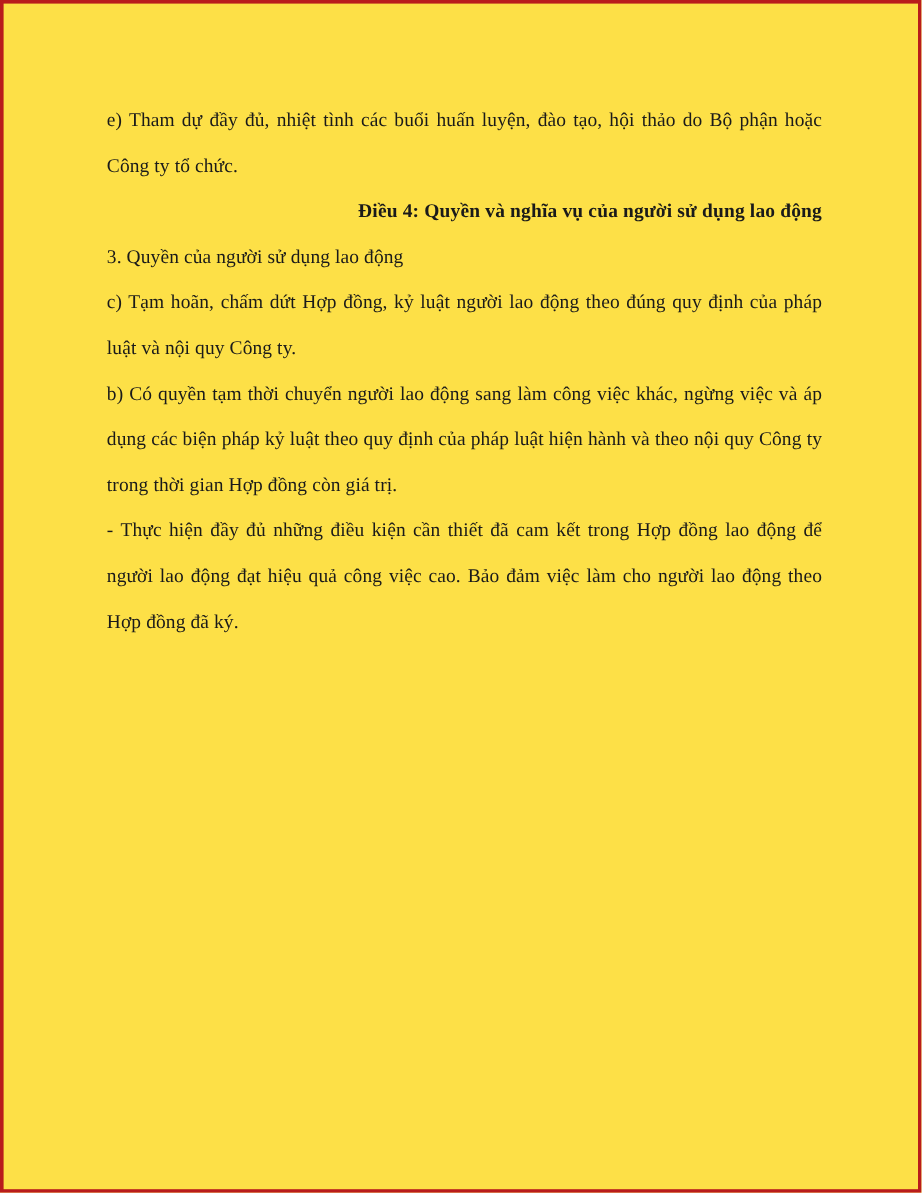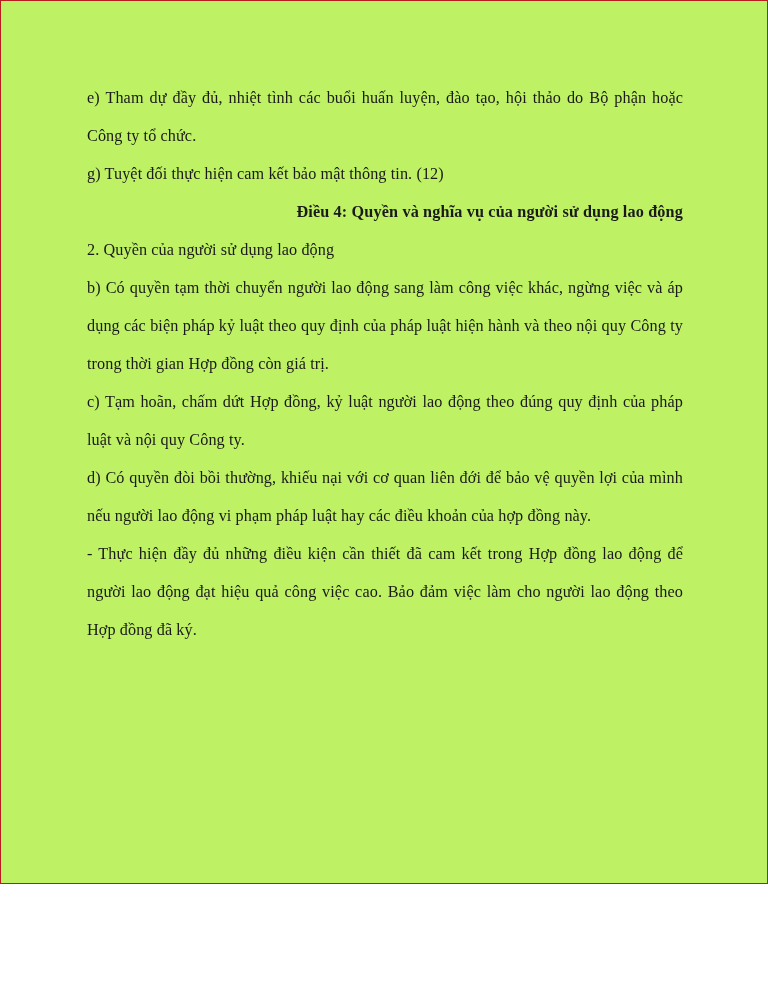--- a/index.html
+++ b/index.html
@@ -7,24 +7,24 @@
     margin: 0;
     padding: 0;
     background: #ffffff;
   }
   body {
     font-family: "Liberation Serif", "DejaVu Serif", serif;
   }
   .page {
     position: relative;
     width: 768px;
-    height: 884px;
+    height: 994px;
     box-sizing: border-box;
-    background: #bef264;
-    border: 1px solid #b91c1c;
+    background: #fde047;
+    border: 3px solid #b91c1c;
     overflow: hidden;
   }
   .content {
     position: absolute;
     left: 86px;
     top: 78px;
     width: 596px;
   }
   .para {
     font-size: 16.2px;
@@ -47,32 +47,30 @@
 </style>
 </head>
 <body>
 
 <div class="page">
   <div class="content">
 
     <p class="para">e) Tham dự đầy đủ, nhiệt tình các buổi huấn luyện, đào tạo, hội thảo do Bộ phận hoặc Công ty tổ chức.</p>
 
 
-    <p class="para short">g) Tuyệt đối thực hiện cam kết bảo mật thông tin. (12)</p>
 
 
     <p class="para heading">Điều 4: Quyền và nghĩa vụ của người sử dụng lao động</p>
 
-    <p class="para short">2. Quyền của người sử dụng lao động</p>
+    <p class="para short">3. Quyền của người sử dụng lao động</p>
 
+
+    <p class="para">c) Tạm hoãn, chấm dứt Hợp đồng, kỷ luật người lao động theo đúng quy định của pháp luật và nội quy Công ty.</p>
 
     <p class="para">b) Có quyền tạm thời chuyển người lao động sang làm công việc khác, ngừng việc và áp dụng các biện pháp kỷ luật theo quy định của pháp luật hiện hành và theo nội quy Công ty trong thời gian Hợp đồng còn giá trị.</p>
 
-    <p class="para">c) Tạm hoãn, chấm dứt Hợp đồng, kỷ luật người lao động theo đúng quy định của pháp luật và nội quy Công ty.</p>
-
-    <p class="para">d) Có quyền đòi bồi thường, khiếu nại với cơ quan liên đới để bảo vệ quyền lợi của mình nếu người lao động vi phạm pháp luật hay các điều khoản của hợp đồng này.</p>
 
 
     <p class="para">- Thực hiện đầy đủ những điều kiện cần thiết đã cam kết trong Hợp đồng lao động để người lao động đạt hiệu quả công việc cao. Bảo đảm việc làm cho người lao động theo Hợp đồng đã ký.</p>
 
 
   </div>
 </div>
 
 </body></html>

